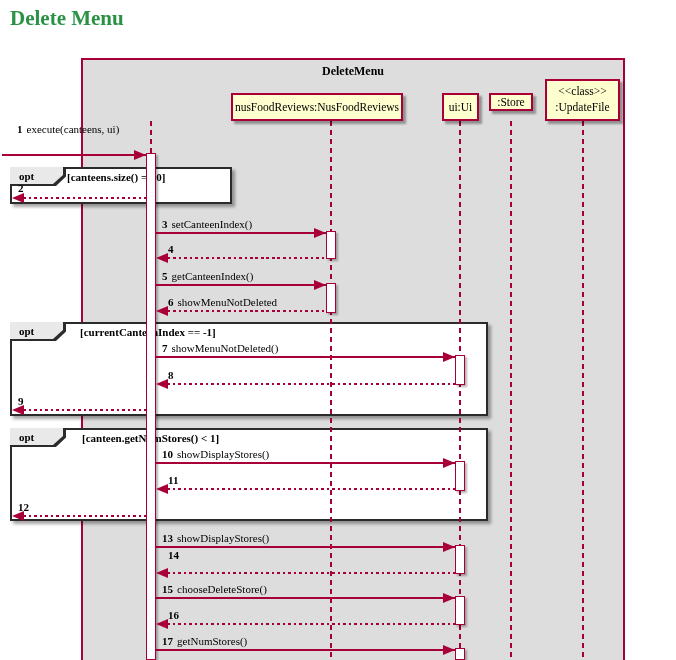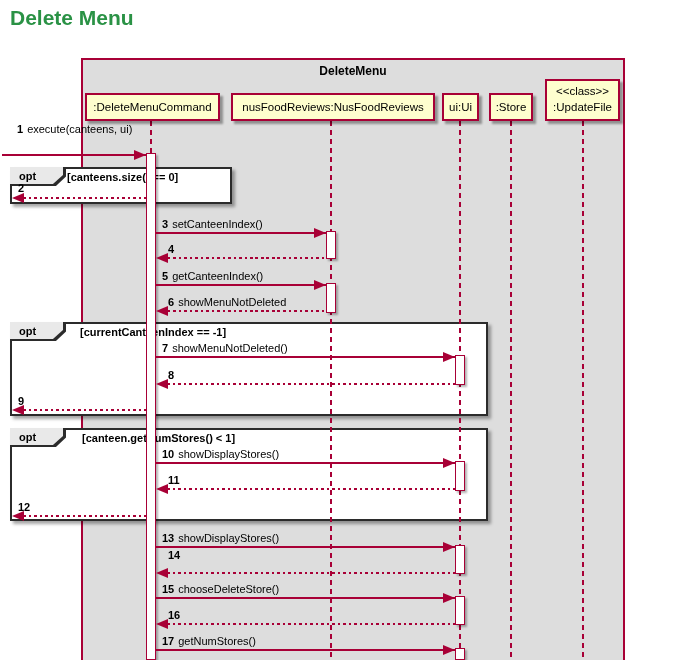--- a/index.html
+++ b/index.html
@@ -5,21 +5,21 @@
   :root{
     --accent:#A80036;
     --yellow:#FEFECE;
     --gray:#DDDDDD;
     --green:#2A9245;
     --frag-border:#2B2B2B;
   }
   html,body{margin:0;padding:0;background:#fff;}
   .canvas{
     position:relative;width:676px;height:660px;overflow:hidden;background:#fff;
-    font-family:Liberation Sans, sans-serif;color:#000;
+    font-family:Liberation Serif, serif;color:#000;
   }
   .page-title{position:absolute;left:10px;top:6px;margin:0;font-size:21px;font-weight:600;color:var(--green);z-index:7;}
   .frame{position:absolute;left:81px;top:58px;width:544px;height:610px;background:var(--gray);
     border:2px solid var(--accent);border-bottom:none;box-sizing:border-box;z-index:1;}
   .frame-title{text-align:center;font-weight:bold;font-size:12px;padding-top:4px;}
   .fragment{position:absolute;background:#fff;border:2px solid var(--frag-border);
     box-shadow:3px 3px 3px rgba(0,0,0,.35);box-sizing:border-box;z-index:2;}
   .pent-outer{position:absolute;left:-2px;top:-2px;width:56px;height:19px;background:var(--frag-border);
     clip-path:polygon(0 0,100% 0,100% 50%,82% 100%,0 100%);}
   .pent-inner{position:absolute;left:0;top:0;width:53px;height:17px;background:#E9E9E9;
@@ -187,30 +187,27 @@
     <div class="mline dash" style="left:162px;top:623px;width:293px"></div>
     <div class="ahead left" style="left:156px;top:619px"></div>
   </div>
 
   <div class="msg">
     <div class="mlabel" style="left:162px;top:634px"><span class="mnum">17</span><span>getNumStores()</span></div>
     <div class="mline solid" style="left:156px;top:649px;width:299px"></div>
     <div class="ahead right" style="left:443px;top:645px"></div>
   </div>
 
-  <div class="participant" style="left:85px;top:93px;width:135px;height:28px">
-    <span>:DeleteMenuCommand</span>
-  </div>
-  <div class="participant" style="left:231px;top:93px;width:204px;height:28px">
+  <div class="participant" style="left:231px;top:93px;width:172px;height:28px">
     <span>nusFoodReviews:NusFoodReviews</span>
   </div>
   <div class="participant" style="left:442px;top:93px;width:37px;height:28px">
     <span>ui:Ui</span>
   </div>
-  <div class="participant" style="left:489px;top:93px;width:44px;height:28px">
+  <div class="participant" style="left:489px;top:93px;width:44px;height:18px">
     <span>:Store</span>
   </div>
   <div class="participant two-line" style="left:545px;top:79px;width:75px;height:42px">
     <span>&lt;&lt;class&gt;&gt;</span>
     <span>:UpdateFile</span>
   </div>
 
 </div>
 
 </body></html>

